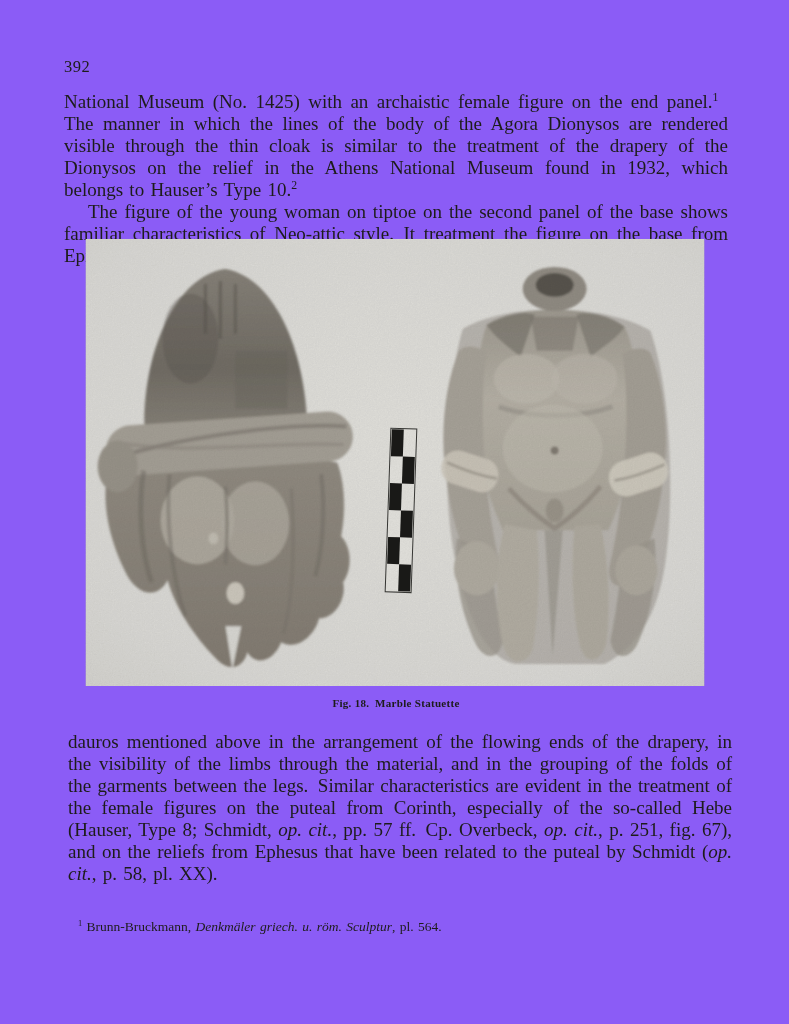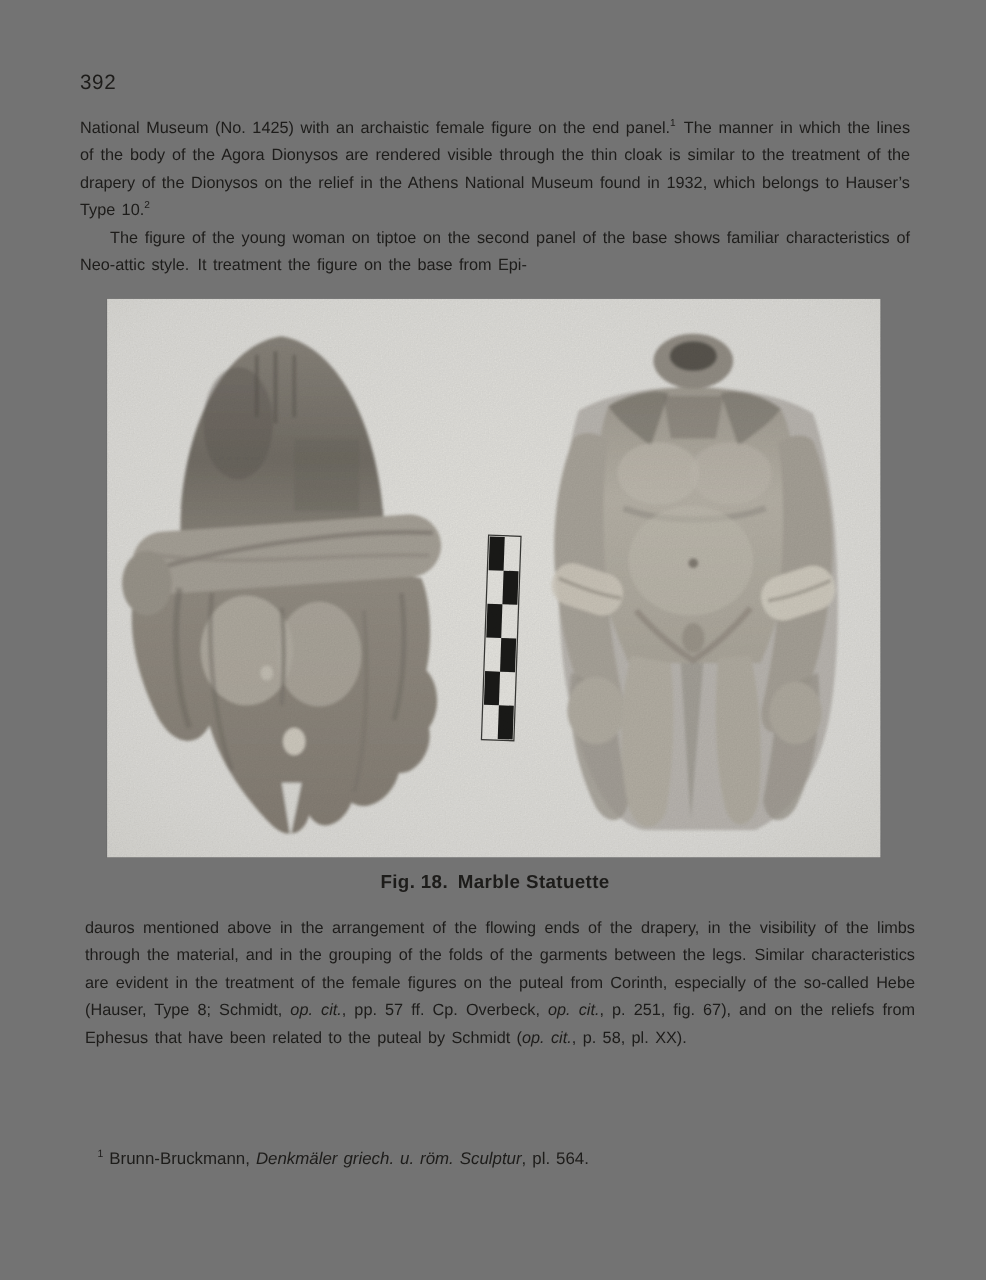--- a/index.html
+++ b/index.html
@@ -1,43 +1,43 @@
 <!DOCTYPE html>
 <html><head>
 <meta charset="utf-8">
 <style>
   html,body { margin:0; padding:0; background:#e9e9e7; }
   .page {
     position:relative;
     width:789px; height:1024px;
     margin:0 auto;
-    background:#737373;
-    font-family:Liberation Sans, sans-serif;
+    background:#8b5cf6;
+    font-family:Liberation Serif, serif;
     color:#1d1c1a;
     overflow:hidden;
   }
   .header { position:absolute; top:57px; left:64px; right:62px; height:22px; }
   .page-number { position:absolute; left:0; top:0; font-size:16.5px; letter-spacing:0.5px; }
   .running-head { position:absolute; left:0; right:0; top:0; text-align:center; font-size:16px; letter-spacing:1.6px; }
 
   .block-top    { position:absolute; top:91px;  left:64px; width:664px; }
   .block-bottom { position:absolute; top:731px; left:68px; width:664px; }
 
   p.body-para {
-    margin:0; font-size:13px; line-height:22px;
+    margin:0; font-size:19px; line-height:22px;
     text-align:justify; word-spacing:1.5px;
   }
   p.body-para.indent { text-indent:24px; }
   sup { font-size:0.62em; line-height:0; vertical-align:super; letter-spacing:0; }
 
   .figure { position:absolute; top:239px; left:85px; width:620px; height:447px; }
   .figure svg { display:block; }
   .figcaption {
     position:absolute; top:697px; left:64px; width:664px;
-    text-align:center; font-size:15px; font-weight:bold; letter-spacing:0.3px;
+    text-align:center; font-size:11px; font-weight:bold; letter-spacing:0.3px;
   }
 
   .footnotes { position:absolute; top:917px; left:64px; width:664px; }
   p.footnote {
     margin:0; font-size:13.5px; line-height:19.5px;
     text-align:justify; word-spacing:1px; text-indent:14px;
   }
 </style>
 </head>
 <body>

